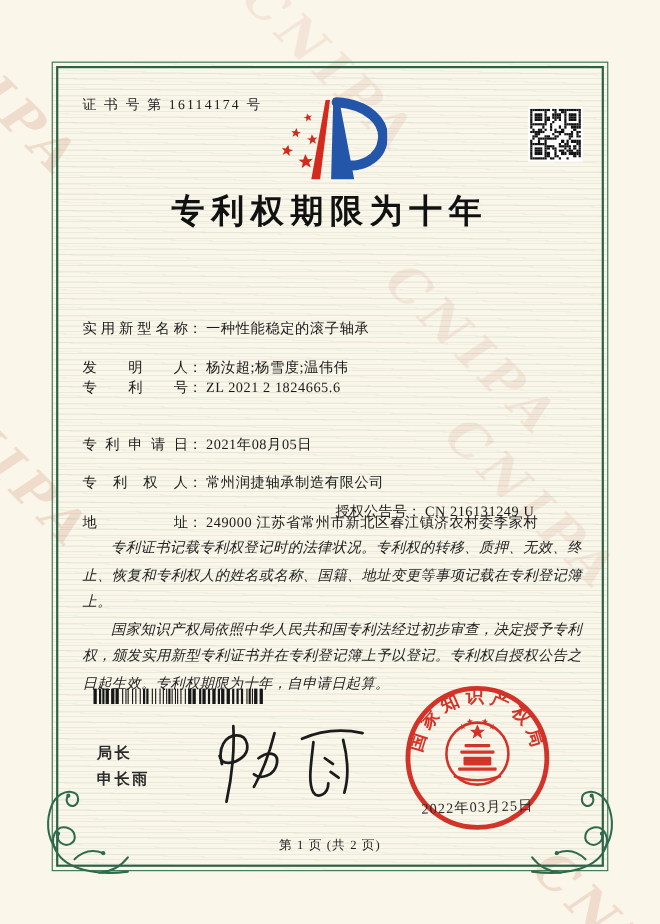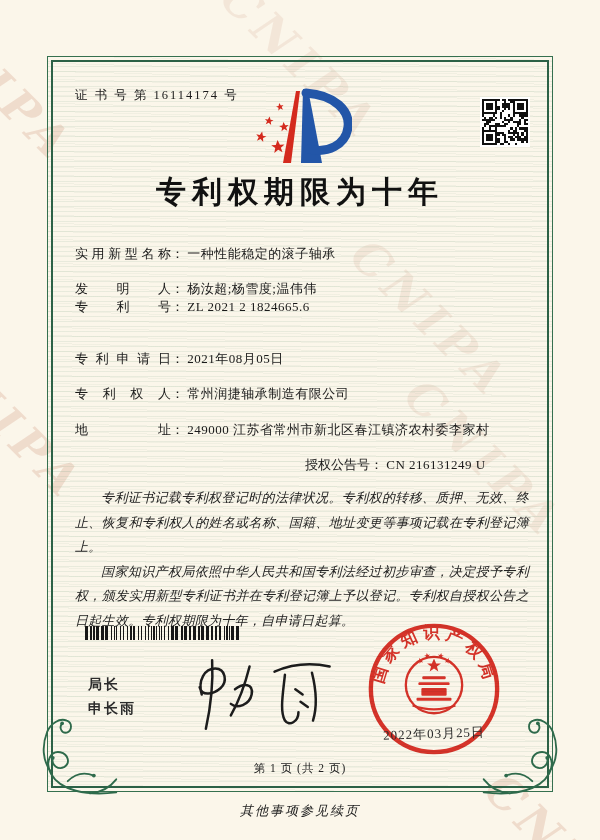--- a/index.html
+++ b/index.html
@@ -29,21 +29,21 @@
   .border-inner { position:absolute; inset:4px; border:2px solid #2c6146; pointer-events:none; }
   .cert-no { position:absolute; left:28px; top:31px; font-size:12.5px; letter-spacing:2px; }
   .logo { position:absolute; left:195px; top:28px; width:110px; height:84px; }
   .qr { position:absolute; left:433px; top:41px; width:50px; height:50px; background:#fff; padding:2px; }
   .qr .cell { position:absolute; background:#111; }
   .title {
     position:absolute; left:0; top:116px; width:100%; text-align:center;
     font-size:30px; font-weight:bold; letter-spacing:6px; color:#111;
   }
   .frow { position:absolute; left:28px; font-size:13px; white-space:nowrap; }
-  .flabel { display:inline-block; width:96px; text-align:justify; text-align-last:justify; }
+  .flabel { display:inline-block; width:96px; text-align:justify; text-align-last:justify;margin-top:45px; }
   .fvalue { letter-spacing:0.5px; }
   .grant-no { position:absolute; left:258px; font-size:13px; white-space:nowrap; }
   .paras { position:absolute; left:28px; top:430px; width:454px;
     font-size:13px; line-height:24.5px; font-style:italic; letter-spacing:0.3px;
     text-align:justify; color:#222; }
   .paras p { text-indent:2em; }
   .barcode { position:absolute; left:38px; top:570px; width:158px; height:14px; }
   .barcode span { display:inline-block; height:100%; background:#171717; vertical-align:top; }
   .signer { position:absolute; left:41px; font-size:14px; font-weight:bold;
     font-family:"Liberation Sans", sans-serif; color:#2c2c2c; letter-spacing:2px; }
@@ -433,14 +433,13 @@
       <path d="M58,85 C70,84 79,79 86,70"></path>
       <path d="M34,72 C42,64 52,62 62,66"></path>
     </g>
     <g fill="#2e6a4b">
       <circle cx="18" cy="47" r="2"></circle>
         <circle cx="28" cy="10" r="2"></circle>
         <circle cx="62" cy="66" r="2"></circle>
     </g>
   </svg>
 
-  <div class="note">其他事项参见续页</div>
 </div>
 
 </body></html>

